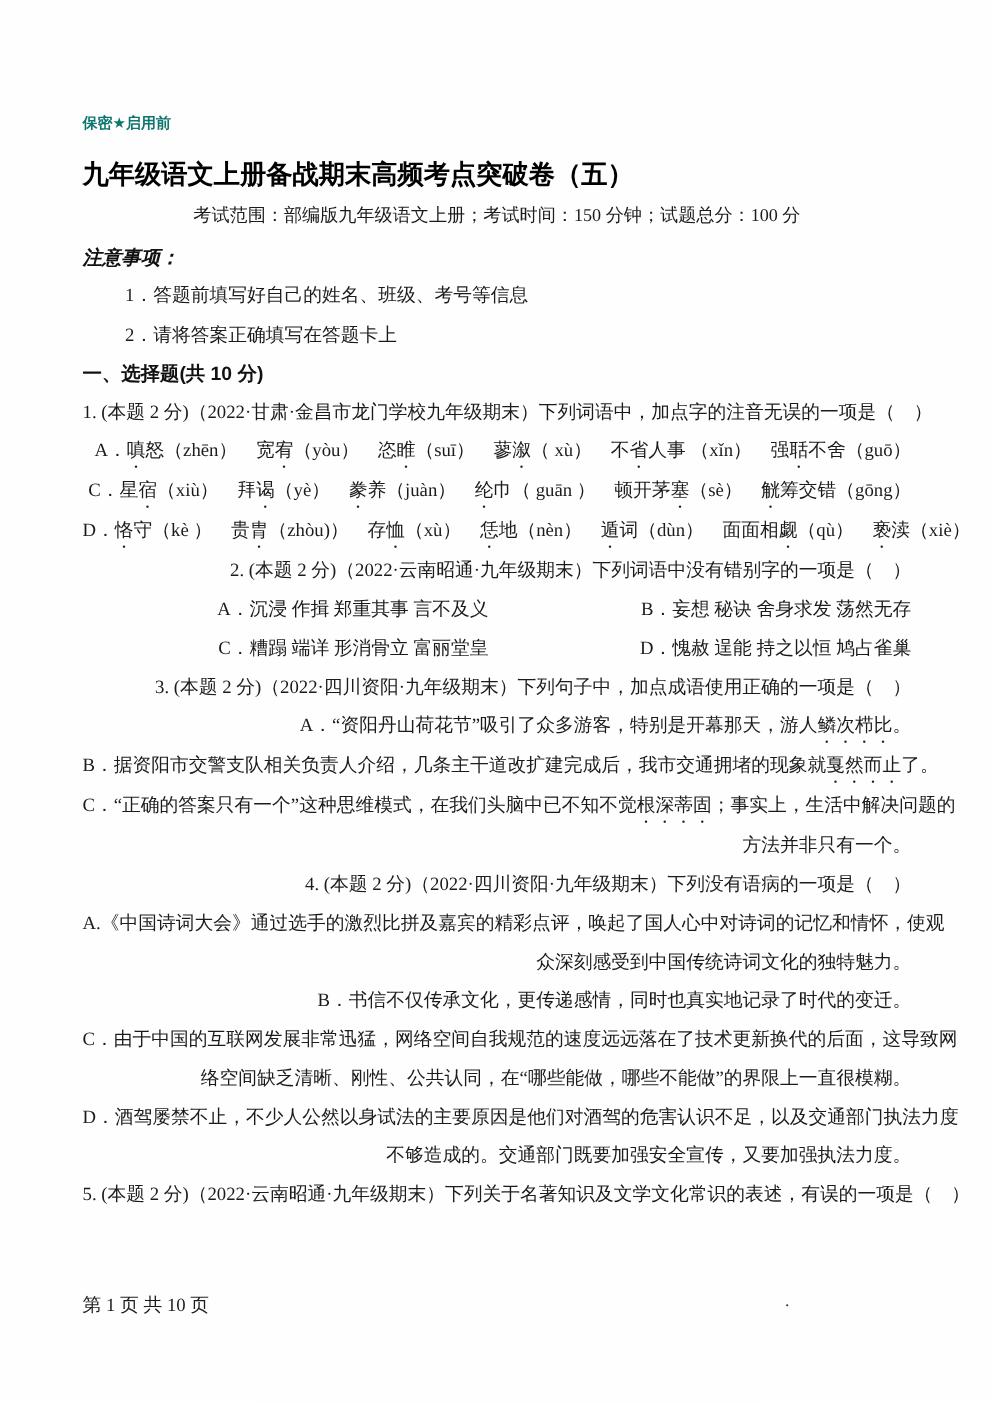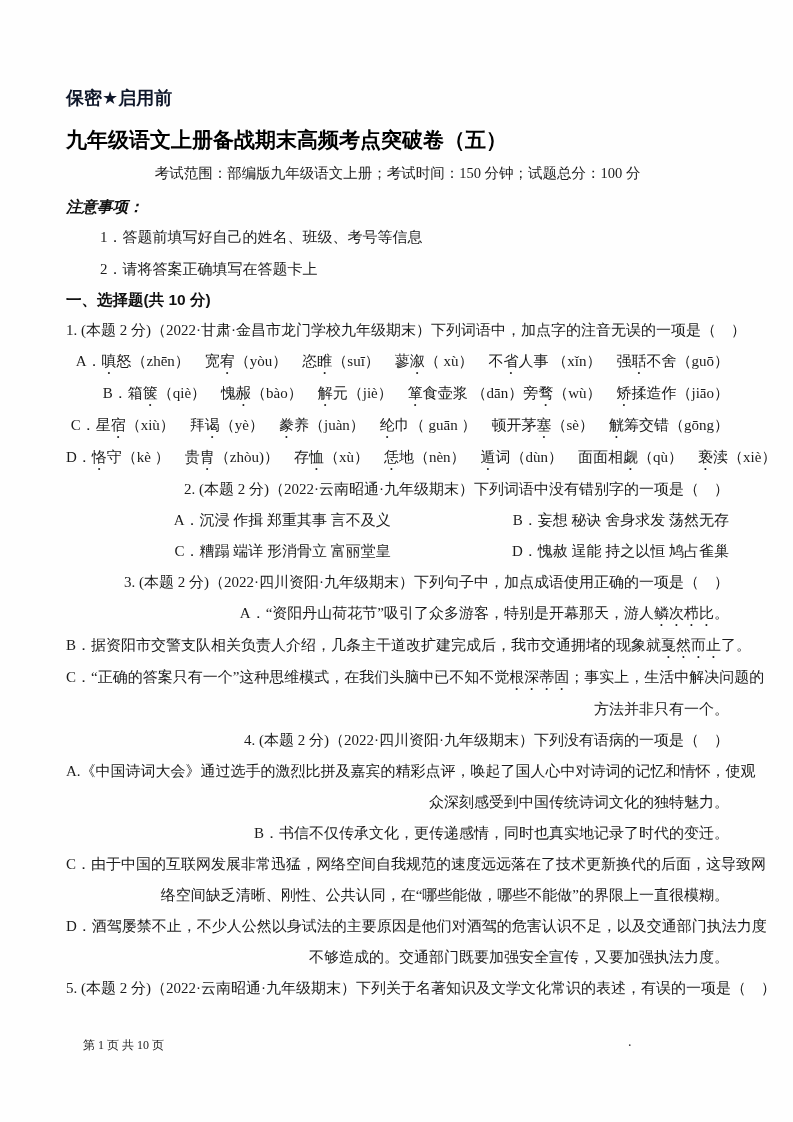--- a/index.html
+++ b/index.html
@@ -4,21 +4,21 @@
 <style>
   html,body{margin:0;padding:0;background:#ffffff;}
   .page{
     position:relative;width:793px;height:1122px;background:#fefefe;
     color:#1b1b1b;overflow:hidden;
     font-family:"Liberation Serif","DejaVu Serif",serif;
   }
   .content{position:absolute;left:66px;top:88px;width:663px;}
   .secrecy{
     font-family:"Liberation Sans","DejaVu Sans",sans-serif;
-    font-weight:700;font-size:18px;line-height:20px;color:#0f172a;
+    font-weight:700;font-size:12px;line-height:20px;color:#0f766e;
   }
   .title{
     margin-top:17px;text-align:left;font-weight:700;font-size:21px;line-height:30px;color:#000;
     font-family:"Liberation Sans","DejaVu Sans",sans-serif;
   }
   .subtitle{margin-top:6px;text-align:center;font-size:14.5px;line-height:24px;}
   .notice-h{
     margin-top:8px;font-weight:700;font-size:15.5px;line-height:28px;color:#111;
     font-family:"Liberation Sans","DejaVu Sans",sans-serif;
     font-style:italic;
@@ -29,40 +29,39 @@
     font-family:"Liberation Sans","DejaVu Sans",sans-serif;
   }
   #questions .line{font-size:15px;line-height:31px;white-space:nowrap;text-align:right;}
   .cols{display:flex;}
   .col{flex:0 0 49%;}
   .col + .col{flex:1 1 auto;}
   .em{
     -webkit-text-emphasis:filled dot;-webkit-text-emphasis-position:under right;
     text-emphasis:filled dot;text-emphasis-position:under right;
   }
-  .footer{position:absolute;left:83px;top:1036px;font-size:12px;line-height:18px;}
+  .footer{position:absolute;left:66px;top:1036px;font-size:15px;line-height:18px;}
   .stray{position:absolute;left:628px;top:1034px;font-size:14px;color:#333;}
 </style>
 </head>
 <body>
 
 <div class="page">
   <div class="content">
     <div class="secrecy">保密★启用前</div>
     <div class="title">九年级语文上册备战期末高频考点突破卷（五）</div>
     <div class="subtitle">考试范围：部编版九年级语文上册；考试时间：150 分钟；试题总分：100 分</div>
     <div class="notice-h">注意事项：</div>
     <div class="notice-item">1．答题前填写好自己的姓名、班级、考号等信息</div>
     <div class="notice-item">2．请将答案正确填写在答题卡上</div>
     <div class="section-h">一、选择题(共 10 分)</div>
     <div id="questions">
         <div>
           <div class="line"><span>1. (本题 2 分)（2022·甘肃·金昌市龙门学校九年级期末）下列词语中，加点字的注音无误的一项是（　）</span></div>
           <div class="line"><span>A．</span><span class="em">嗔</span><span>怒（zhēn）　宽</span><span class="em">宥</span><span>（yòu）　恣</span><span class="em">睢</span><span>（suī）　蓼</span><span class="em">溆</span><span>（ xù）　不</span><span class="em">省</span><span>人事 （xǐn）　强</span><span class="em">聒</span><span>不舍（guō）</span></div>
-          <div class="line"><span>B．箱</span><span class="em">箧</span><span>（qiè）　愧</span><span class="em">赧</span><span>（bào）　</span><span class="em">解</span><span>元（jiè）　</span><span class="em">箪</span><span>食壶浆 （dān）旁</span><span class="em">骛</span><span>（wù）　</span><span class="em">矫</span><span>揉造作（jiāo）</span></div>
           <div class="line"><span>C．星</span><span class="em">宿</span><span>（xiù）　拜</span><span class="em">谒</span><span>（yè）　</span><span class="em">豢</span><span>养（juàn）　</span><span class="em">纶</span><span>巾（ guān ）　顿开茅</span><span class="em">塞</span><span>（sè）　</span><span class="em">觥</span><span>筹交错（gōng）</span></div>
           <div class="line"><span>D．</span><span class="em">恪</span><span>守（kè ）　贵</span><span class="em">胄</span><span>（zhòu)）　存</span><span class="em">恤</span><span>（xù）　</span><span class="em">恁</span><span>地（nèn）　</span><span class="em">遁</span><span>词（dùn）　面面相</span><span class="em">觑</span><span>（qù）　</span><span class="em">亵</span><span>渎（xiè）</span></div>
         </div>
         <div>
           <div class="line"><span>2. (本题 2 分)（2022·云南昭通·九年级期末）下列词语中没有错别字的一项是（　）</span></div>
           <div class="line cols">
             <span class="col"><span>A．沉浸 作揖 郑重其事 言不及义</span></span>
             <span class="col"><span>B．妄想 秘诀 舍身求发 荡然无存</span></span>
           </div>
           <div class="line cols">

